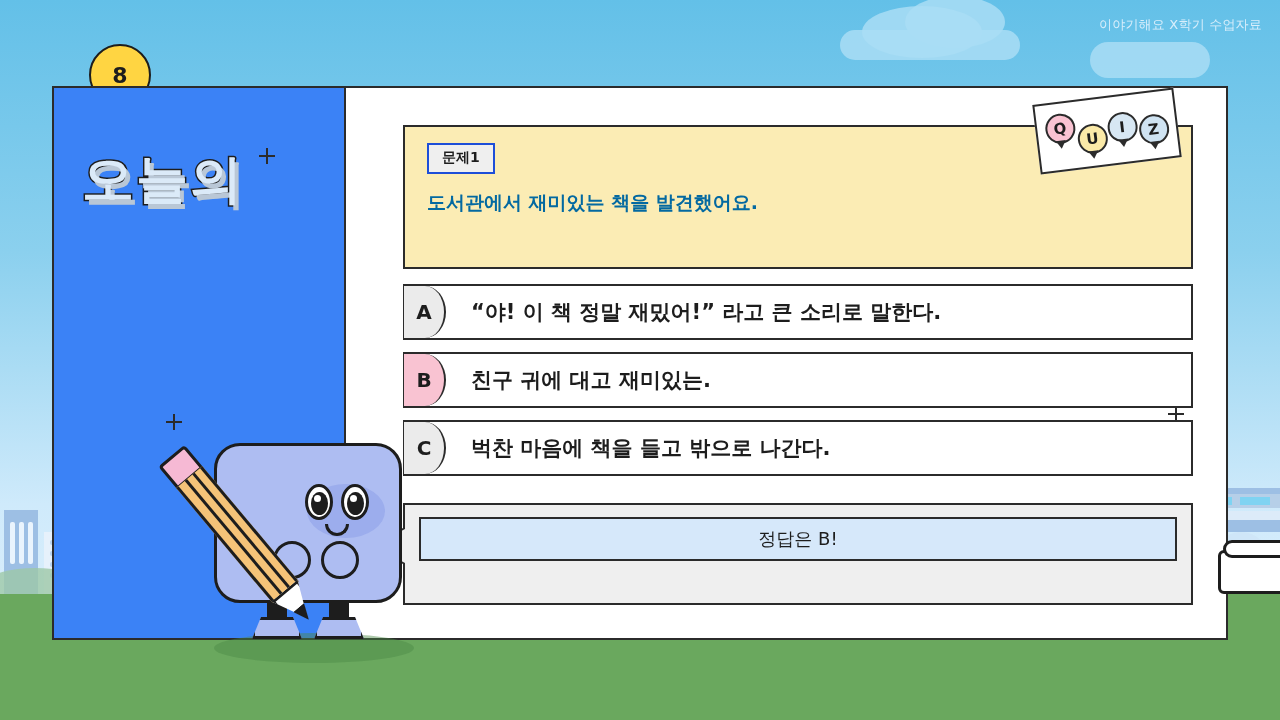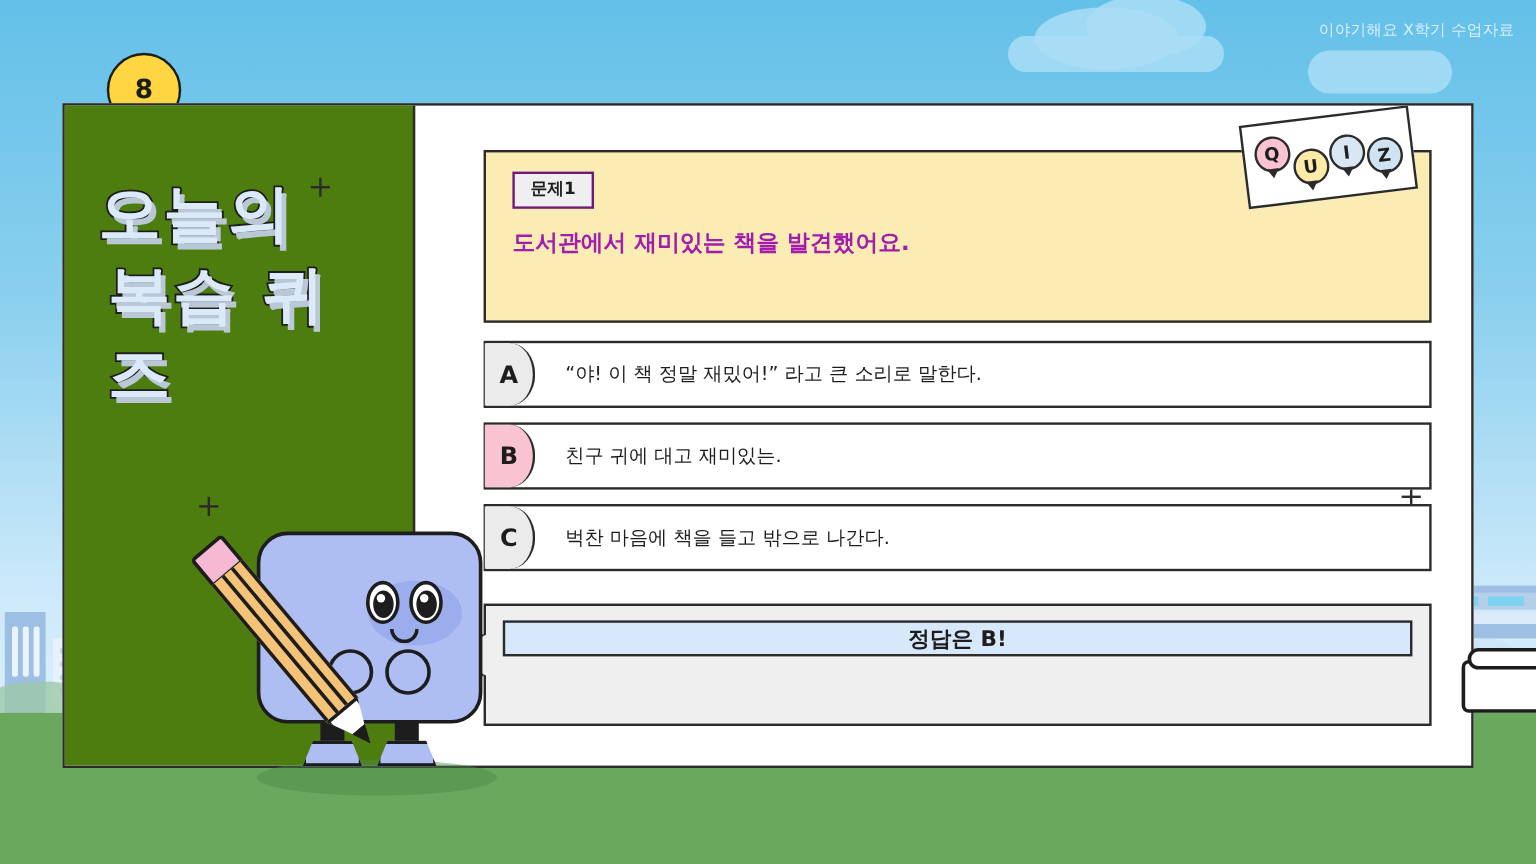--- a/index.html
+++ b/index.html
@@ -91,21 +91,21 @@
     position: absolute;
     left: 52px; top: 86px;
     width: 1176px; height: 554px;
     background: #ffffff;
     border: 2px solid #2b2b2b;
     display: flex;
     z-index: 2;
   }
   .card-left {
     width: 292px;
-    background: #4d7c0f;
+    background: #3b82f6;
     border-right: 2px solid #2b2b2b;
     position: relative;
     flex: none;
   }
   .card-right { flex: 1; position: relative; }
 
   
   .title-wrap {
     position: absolute;
     left: 28px; top: 58px;
@@ -143,31 +143,31 @@
     position: absolute;
     left: 57px; top: 37px;
     width: 790px; height: 144px;
     background: #fbecb4;
     border: 2px solid #2b2b2b;
     padding: 16px 22px;
   }
   .qbadge {
     display: inline-block;
     background: #efefef;
-    border: 2px solid #701a75;
+    border: 2px solid #1d4ed8;
     padding: 4px 13px 5px;
     font-size: 14px; font-weight: bold;
     color: #1d1d1d;
   }
   .qtext {
     margin-top: 14px;
     font-size: 19px;
     font-weight: bold;
     line-height: 1.55;
-    color: #a21caf;
+    color: #0369a1;
   }
 
   
   .sticker {
     position: absolute;
     right: 48px; top: 8px;
     width: 142px; height: 70px;
     background: #ffffff;
     border: 2px solid #2b2b2b;
     transform: rotate(-7deg);
@@ -216,22 +216,22 @@
     background: #ebebeb;
     border-right: 2px solid #2b2b2b;
     border-radius: 0 50% 50% 0;
     display: flex; align-items: center; justify-content: center;
     font-size: 20px; font-weight: bold; color: #1d1d1d;
     flex: none;
   }
   .opt-badge.pink { background: #f9c3d2; }
   .opt-text {
     padding-left: 25px;
-    font-size: 16px;
-    font-weight: normal;
+    font-size: 21px;
+    font-weight: bold;
     color: #1d1d1d;
   }
 
   
   .abox {
     position: absolute;
     left: 57px; top: 415px;
     width: 790px; height: 102px;
     background: #efefef;
     border: 2px solid #2b2b2b;
@@ -243,23 +243,23 @@
     left: -32px; top: 24px;
     width: 0; height: 0;
     border-top: 17px solid transparent;
     border-bottom: 17px solid transparent;
     border-right: 32px solid #efefef;
     filter: drop-shadow(-2px -1px 0 #2b2b2b) drop-shadow(-2px 1px 0 #2b2b2b);
   }
   .answer-pill {
     background: #d6e8fa;
     border: 2px solid #2b2b2b;
-    height: 30px;
+    height: 44px;
     display: flex; align-items: center; justify-content: center;
-    font-size: 18px; font-weight: bold; color: #1d1d1d;
+    font-size: 18px; font-weight: normal; color: #1d1d1d;
   }
   .answer-note {
     margin-top: 10px;
     text-align: center;
     font-size: 14px;
     color: #3b3b3b;
   }
 
   
   .pinkchar { position: absolute; left: 957px; top: 352px; z-index: 3; }
@@ -419,21 +419,20 @@
 
   <div class="header-note">이야기해요 X학기 수업자료</div>
 
   <div class="page-badge">8</div>
 
   <div class="card">
 
     <div class="card-left">
       <div class="title-wrap">
         <div class="title-line l1">오늘의</div>
-        <div class="title-line l2">복습 퀴즈</div>
       </div>
       <div class="plus p1"></div>
       <div class="plus p2"></div>
     </div>
 
     <div class="card-right">
 
       <div class="plus p3"></div>
 
       <div class="sticker">

